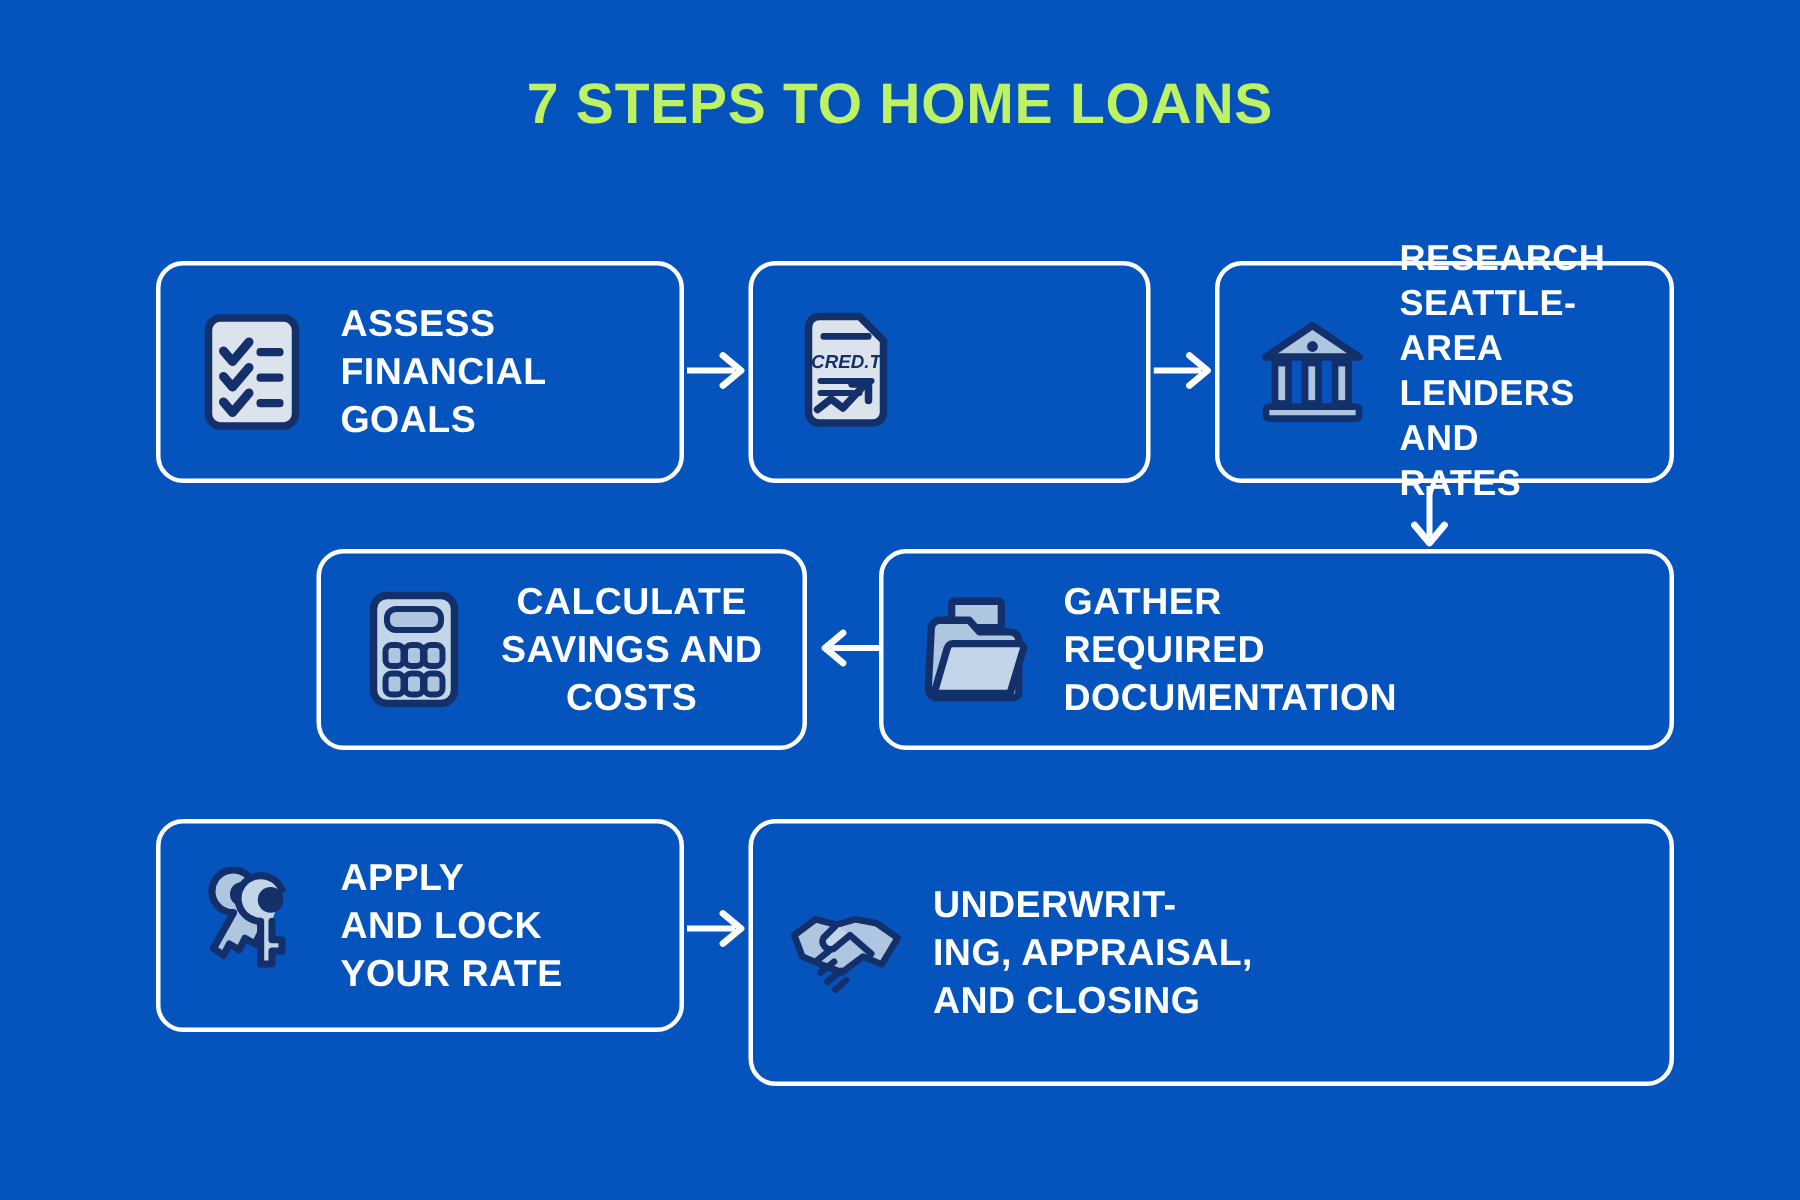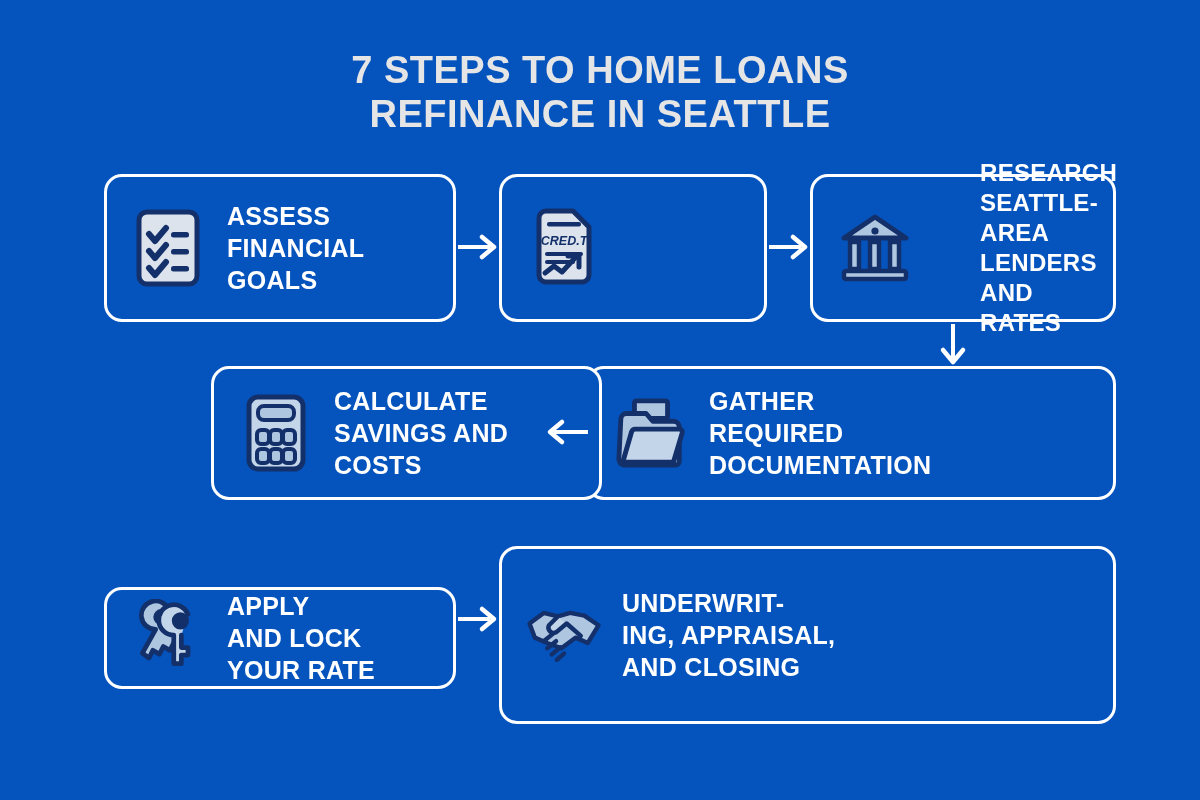--- a/index.html
+++ b/index.html
@@ -23,21 +23,21 @@
     height: 800px;
   }
 
   
   .title {
     position: absolute;
     top: 48px;
     left: 0;
     width: 1200px;
     text-align: center;
-    color: #e5e5e5;
+    color: #bef264;
     font-size: 38px;
     font-weight: bold;
     line-height: 44px;
     letter-spacing: 0.5px;
     text-transform: uppercase;
   }
   .title .line { display: block; }
 
   
   .card {
@@ -69,24 +69,24 @@
     font-weight: bold;
     line-height: 32px;
     letter-spacing: 0.3px;
     text-transform: uppercase;
     white-space: pre-line;
   }
 
   
   #card-1 { left: 104px;  top: 174px; width: 352px; height: 148px; }
   #card-2 { left: 499px;  top: 174px; width: 268px; height: 148px; }
-  #card-3 { left: 810px;  top: 174px; width: 306px; height: 148px; gap: 47px; }
+  #card-3 { left: 810px;  top: 174px; width: 306px; height: 148px; }
   #card-4 { left: 586px;  top: 366px; width: 530px; height: 134px; }
-  #card-5 { left: 211px;  top: 366px; width: 391px; height: 134px; }
-  #card-6 { left: 104px;  top: 546px; width: 352px; height: 102px; margin-top: 41px; }
+  #card-5 { left: 211px;  top: 366px; width: 327px; height: 134px; text-align: center; }
+  #card-6 { left: 104px;  top: 546px; width: 352px; height: 142px; }
   #card-7 { left: 499px;  top: 546px; width: 617px; height: 178px; }
 
   
   #card-2 .card-label,
   #card-3 .card-label { font-size: 24px; line-height: 30px; }
 
   
   .arrow { position: absolute; }
   .arrow svg { display: block; }
 
@@ -96,21 +96,20 @@
   #arrow-4 { left: 538px; top: 417px; }
   #arrow-5 { left: 458px; top: 604px; }
 </style>
 </head>
 <body>
 
 <div class="canvas">
 
   <div class="title">
     <span class="line">7 Steps to Home Loans</span>
-    <span class="line">Refinance in Seattle</span>
   </div>
 
   <div class="card" id="card-1">
     <div class="card-icon">
       <svg width="72" height="80" viewBox="0 0 72 80">
         <rect x="6" y="4" width="58" height="72" rx="8" fill="#dce3ec" stroke="#14306b" stroke-width="5"></rect>
         <path d="M16 26 l6 7 l11 -13" fill="none" stroke="#14306b" stroke-width="6" stroke-linecap="round" stroke-linejoin="round"></path>
         <rect x="38" y="24" width="18" height="5.5" rx="2.5" fill="#14306b"></rect>
         <path d="M16 43 l6 7 l11 -13" fill="none" stroke="#14306b" stroke-width="6" stroke-linecap="round" stroke-linejoin="round"></path>
         <rect x="38" y="41" width="18" height="5.5" rx="2.5" fill="#14306b"></rect>

